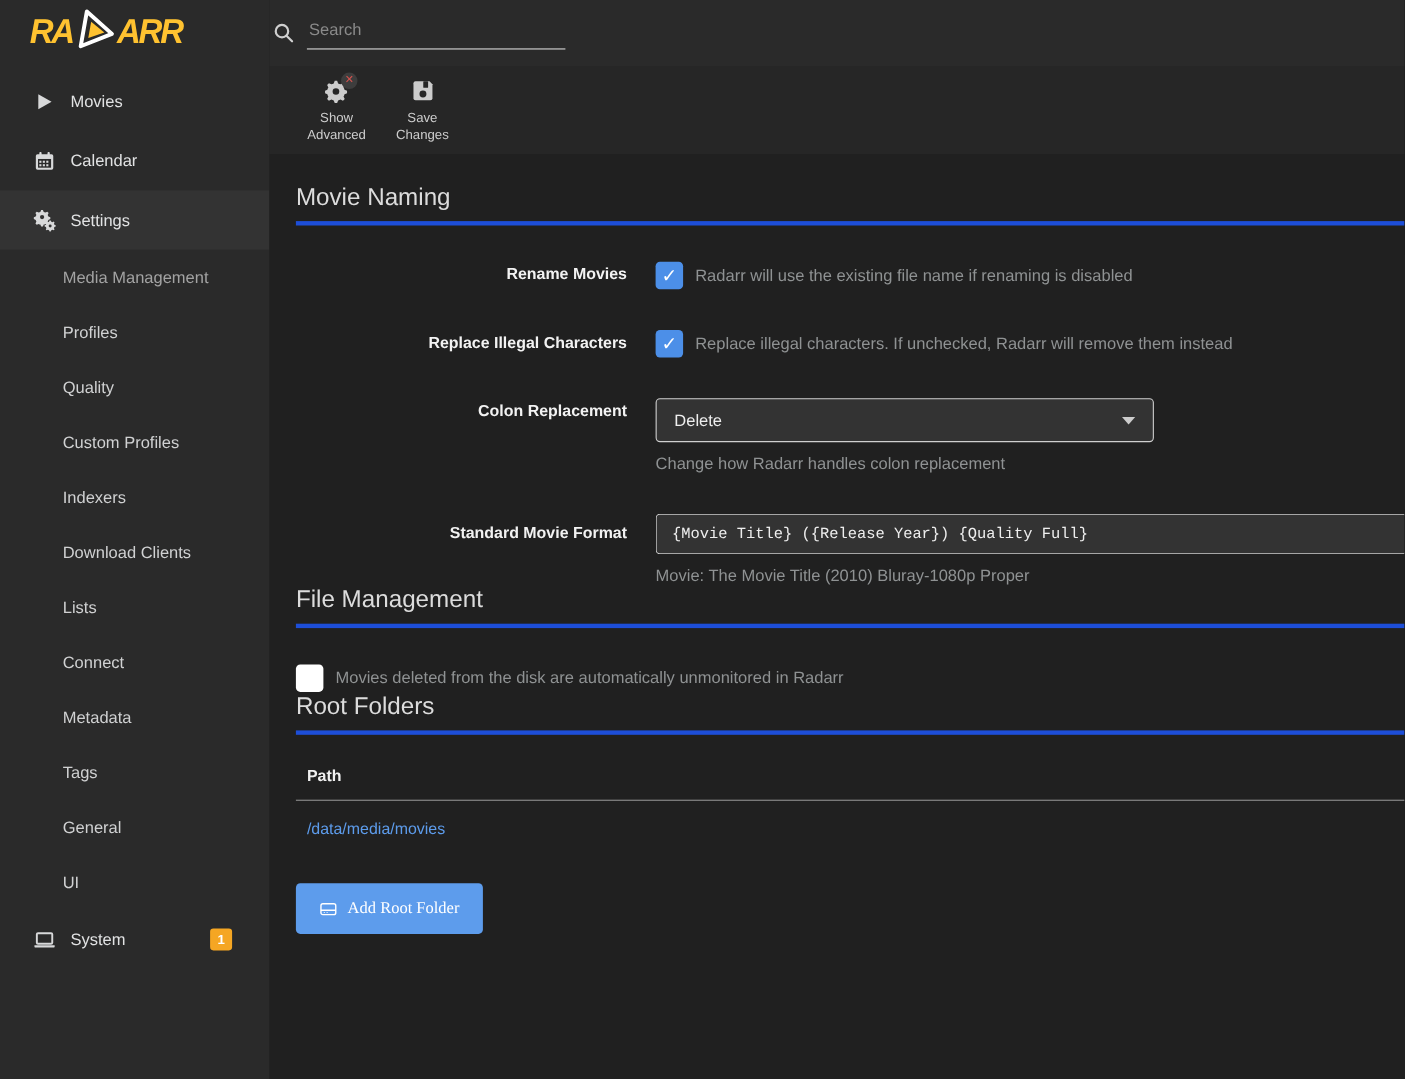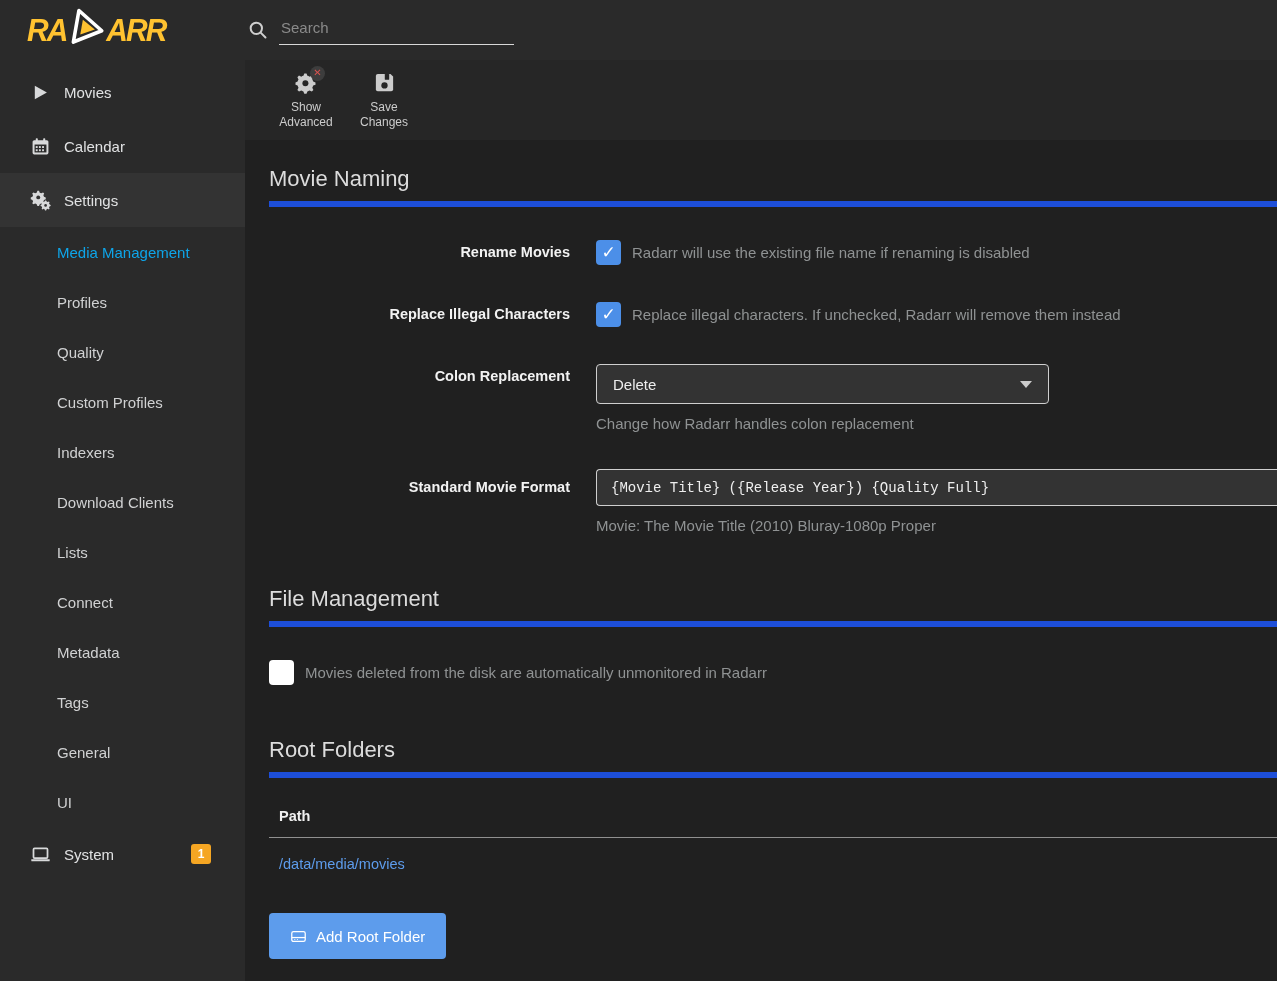--- a/index.html
+++ b/index.html
@@ -14,21 +14,21 @@
     letter-spacing:-2px; transform:scaleY(1.05); }
   .logo-play { margin:0 -2px; }
   .nav { padding-top:5px; }
   .nav-item { height:54px; display:flex; align-items:center; padding:0 20px 0 30px;
     color:#e1e2e3; font-size:15px; cursor:pointer; }
   .nav-item.selected { background:#333333; }
   .nav-icon { width:21px; height:21px; margin-right:13px; display:inline-flex;
     align-items:center; justify-content:center; flex:0 0 21px; }
   .sub-item { height:50px; display:flex; align-items:center; padding-left:57px;
     color:#d0d1d2; font-size:15px; cursor:pointer; }
-  .sub-item.active { color:#0ea5e9; }
+  .sub-item.active { color:#a3a3a3; }
   .badge { margin-left:auto; background:#f5a623; color:#fff; font-size:12px; font-weight:bold;
     border-radius:3px; min-width:20px; height:20px; display:flex; align-items:center;
     justify-content:center; margin-right:14px; padding:0 5px; }
 
   
   .main { flex:1; display:flex; flex-direction:column; min-width:0; }
   .page-header { height:60px; background:#2a2a2a; display:flex; align-items:center;
     padding-left:3px; }
   .search-wrap { display:flex; align-items:center; }
   .search-icon { width:20px; height:20px; margin-right:11px; }
@@ -41,23 +41,23 @@
     padding-left:25px; gap:6px; }
   .tool-btn { width:72px; display:flex; flex-direction:column; align-items:center;
     cursor:pointer; color:#ccc; font-size:12px; line-height:1.25; text-align:center; }
   .tool-icon { position:relative; width:24px; height:24px; margin-bottom:5px; }
   .tool-icon .mini-badge { position:absolute; top:-5px; right:-7px; width:15px; height:15px;
     background:#3d3d3d; border-radius:50%; color:#d9534f; font-size:10px; font-weight:bold;
     display:flex; align-items:center; justify-content:center; }
 
   .content { flex:1; background:#202020; padding:26px 0 0 24px; overflow:hidden; }
   .section-title { color:#dcdcdc; font-size:22px; font-weight:400; padding-bottom:9px;
-    border-bottom:6px solid #1d4ed8; }
+    border-bottom:4px solid #1d4ed8; }
   .section { margin-bottom:0; }
-  .section + .section { margin-top:52px; }
+  .section + .section { }
   .form-rows { padding-top:33px; }
   .form-row { display:flex; align-items:flex-start; margin-bottom:37px; }
   .form-label { flex:0 0 301px; margin-right:26px; text-align:right; color:#f2f2f2;
     font-size:14.5px; font-weight:bold; line-height:25px; }
   .form-control { flex:1; min-width:0; }
   .check-line { display:flex; align-items:center; }
   .checkbox { width:25px; height:25px; border-radius:4px; background:#fff; cursor:pointer;
     display:flex; align-items:center; justify-content:center; flex:0 0 25px; }
   .checkbox .tick { display:none; color:#fff; font-size:17px; font-weight:bold; }
   .checkbox.checked { background:#4c8fe8; }
@@ -77,21 +77,21 @@
     font-family:"Liberation Mono","DejaVu Sans Mono",monospace; }
 
   .table-head { margin-top:30px; color:#f0f0f0; font-size:14.5px; font-weight:bold;
     padding:0 0 13px 10px; border-bottom:1px solid #909090; }
   .table-row { padding:17px 0 0 10px; }
   .path-link { color:#5d9cec; font-size:14.5px; text-decoration:none; cursor:pointer; }
 
   .add-btn { margin-top:40px; display:inline-flex; align-items:center; gap:9px;
     background:#5d9cec; border:none; border-radius:4px; color:#fff; font-size:15px;
     padding:0 21px; height:46px; cursor:pointer;
-    font-family:Liberation Sans, sans-serif; }
+    font-family:Liberation Serif, serif; }
 </style>
 </head>
 <body>
 
 <div class="app">
 
   <aside class="sidebar">
     <div class="logo">
       <span class="logo-txt">RA</span>
       <span class="logo-play">

